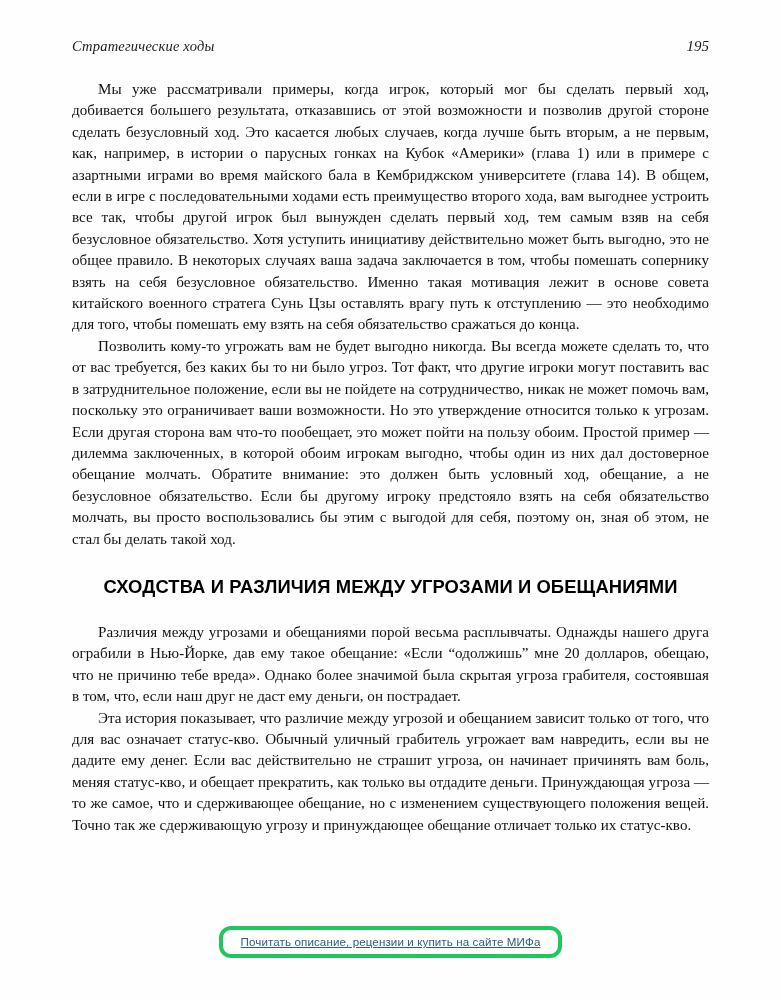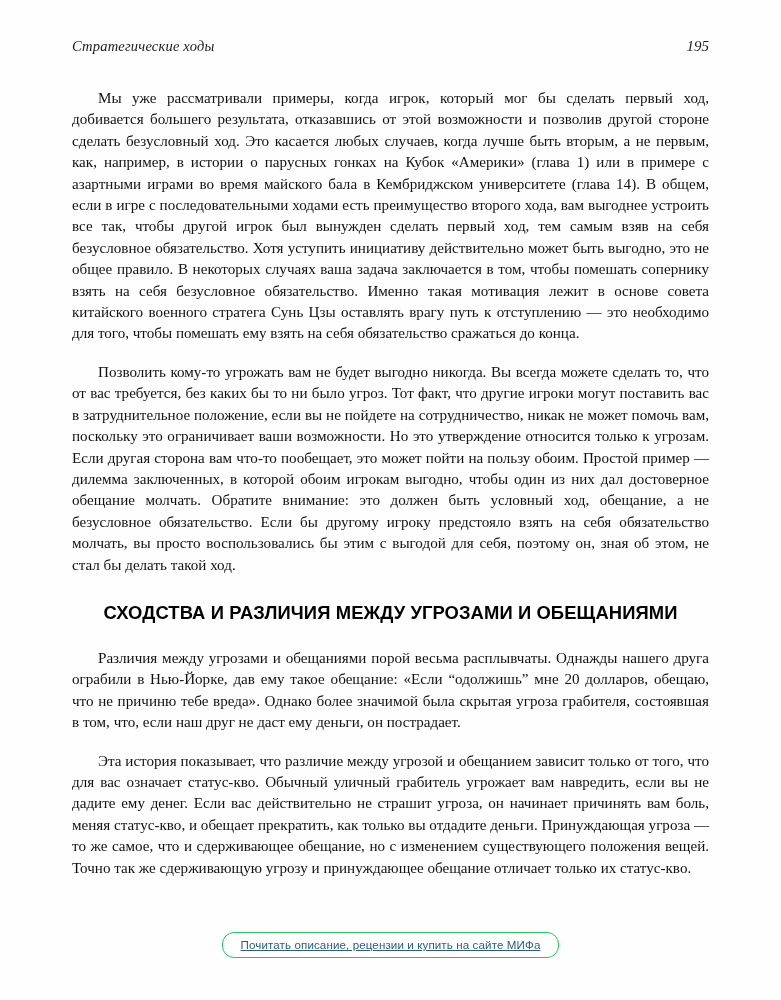--- a/index.html
+++ b/index.html
@@ -43,56 +43,56 @@
   }
   .header-page {
     font-family: "Liberation Serif", serif;
     font-style: italic;
     font-size: 15px;
     color: #1a1a1a;
   }
   .content {
     position: absolute;
     left: 72px;
-    top: 88px;
+    top: 79px;
     width: 637px;
   }
   p.para {
     margin: 0;
     font-family: "Liberation Serif", serif;
     font-size: 15.1px;
     line-height: 21.4px;
     text-align: justify;
     text-justify: inter-word;
     text-indent: 26px;
     color: #111111;
     hyphens: manual;
   }
   p.para + p.para {
-    margin-top: 17px;
+    margin-top: 0px;
   }
   h2.section-heading {
     margin: 26px 0 24px 0;
     font-family: "Liberation Sans", sans-serif;
     font-size: 18.4px;
     font-weight: bold;
     text-align: center;
     letter-spacing: 0.1px;
     color: #000000;
   }
   .footer {
     position: absolute;
     left: 0;
     right: 0;
     bottom: 42px;
     display: flex;
     justify-content: center;
   }
   .footer-pill {
-    border: 1px solid #22c55e;
+    border: 4px solid #22c55e;
     border-radius: 12px;
     padding: 5px 18px 6px 18px;
     font-family: "Liberation Sans", sans-serif;
     font-size: 11.6px;
     color: #2b5f80;
     background: #ffffff;
     white-space: nowrap;
     letter-spacing: 0.1px;
   }
 </style>

